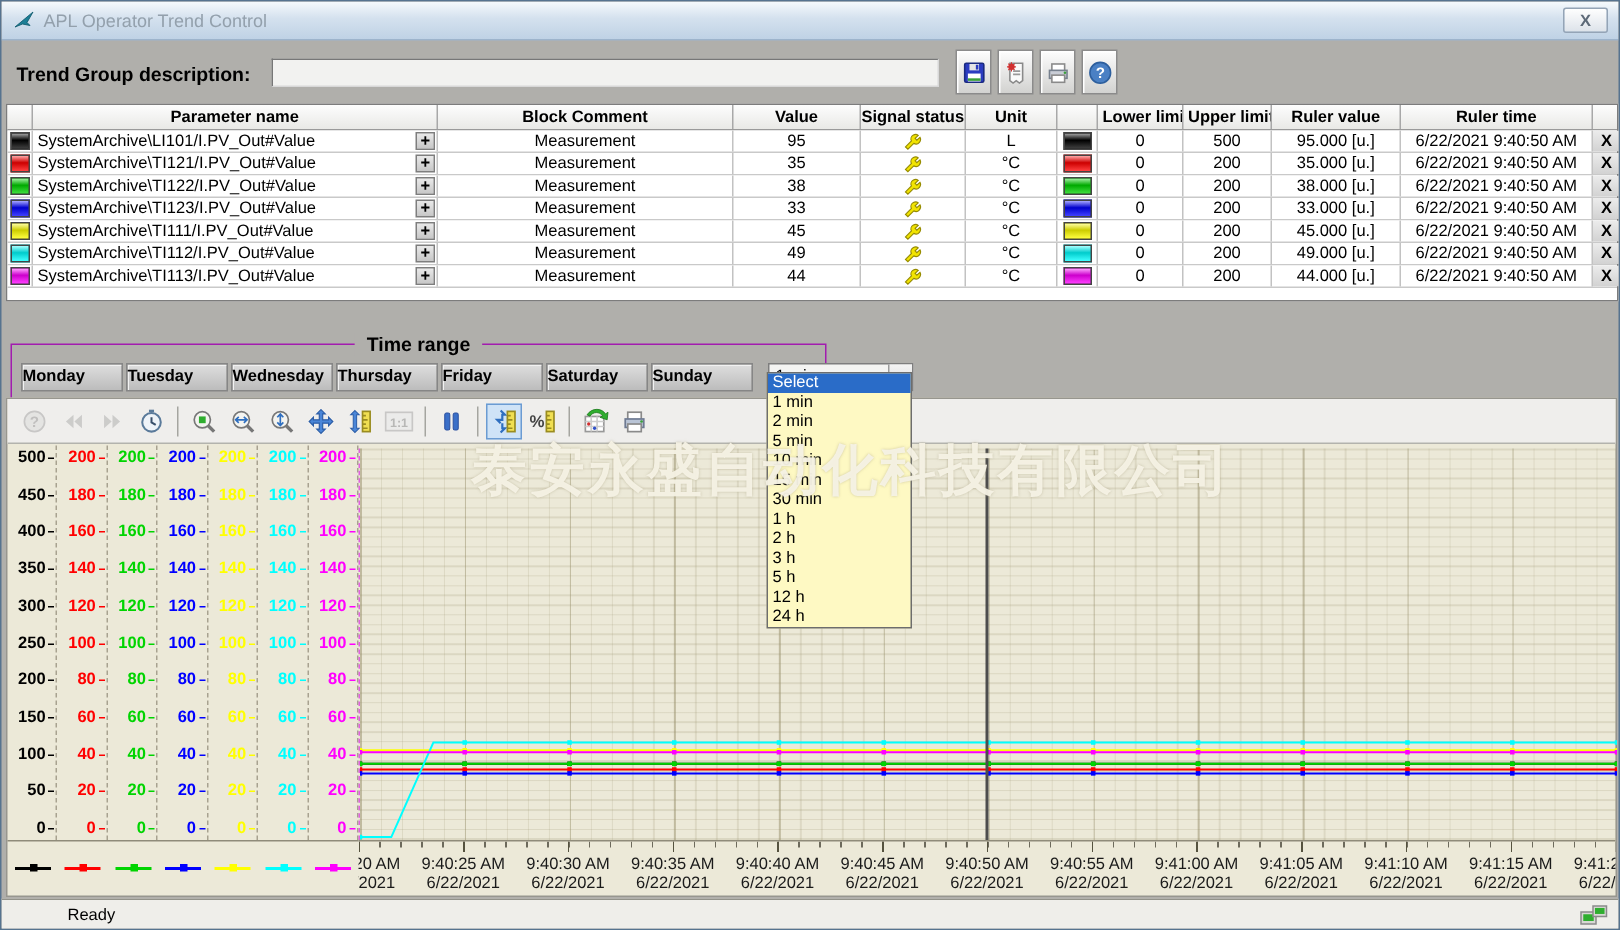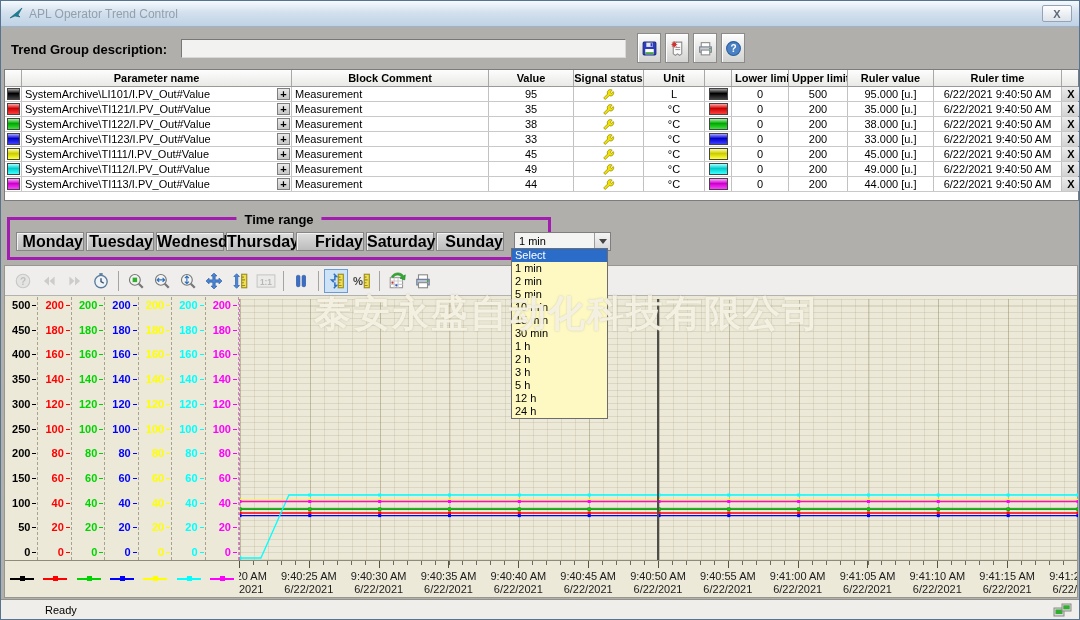--- a/index.html
+++ b/index.html
@@ -20,39 +20,39 @@
               border:1px solid #777;border-bottom-color:#d8d8d8;border-right-color:#d8d8d8;}
   #top-toolbar{position:absolute;left:636px;top:32px;display:flex;gap:4px;}
   .tbtn{width:24px;height:30px;border:1px solid #8b8b8b;background:linear-gradient(#fdfdfd,#d2d2d0);
         display:flex;align-items:center;justify-content:center;box-shadow:inset 1px 1px #fff;}
   
   #tbl{position:absolute;left:3px;top:68px;width:1075px;background:#fff;border:1px solid #7c7c7c;}
   .trow{display:flex;height:15px;line-height:14px;border-bottom:1px solid #c9c9c9;background:#fff;}
   .thead{height:17px;line-height:16px;background:linear-gradient(#fdfdfd,#e9e9e6);font-weight:bold;border-bottom:1px solid #9a9a9a;}
   .tc{flex:none;border-right:1px solid #c2c2c2;padding:0 3px;overflow:hidden;white-space:nowrap;position:relative;}
   .thead .tc{text-align:center;border-right:1px solid #a8a8a8;}
-  .c0{width:17px;padding:0;} .c1{width:270px;} .c2{width:197px;} .c3{width:85px;text-align:center;}
+  .c0{width:17px;padding:0;} .c1{width:270px;} .c2{width:197px;text-align:center;} .c3{width:85px;text-align:center;}
   .c4{width:70px;text-align:center;padding:0;} .c5{width:61px;text-align:center;} .c6{width:27px;padding:1px;}
   .c7{width:57px;text-align:center;} .c8{width:59px;text-align:center;} .c9{width:86px;text-align:center;}
   .c10{width:128px;text-align:center;} .c11{width:18px;text-align:center;padding:0;border-right:none;}
   .swatch{width:13px;height:12px;margin:1px auto 0;border:1px solid #444;
           background-image:linear-gradient(rgba(255,255,255,.65),rgba(0,0,0,.2) 45%,rgba(255,255,255,.25));}
   .swatch2{width:19px;height:12px;margin:0 auto;border:1px solid #444;
           background-image:linear-gradient(rgba(255,255,255,.65),rgba(0,0,0,.2) 45%,rgba(255,255,255,.25));}
   .plusbtn{position:absolute;right:1px;top:1px;width:13px;height:12px;background:linear-gradient(#e9e9e9,#c7c7c7);
            border:1px solid #7e7e7e;line-height:10px;text-align:center;font-weight:bold;}
   .xbtn{width:100%;height:100%;background:linear-gradient(#ececec,#d2d2d2);font-weight:bold;line-height:14px;}
   .emptyrow{height:8px;background:#fff;}
   
-  #trange{position:absolute;left:6px;top:216px;width:544px;height:43px;border:3px solid #a21caf;}
+  #trange{position:absolute;left:6px;top:228px;width:544px;height:43px;border:1px solid #a21caf;}
   #trange-title{position:absolute;left:50%;top:-8px;transform:translateX(-50%);background:#b0afab;
                 padding:0 8px;font-weight:bold;font-size:13px;}
   #days{position:absolute;left:6px;top:12px;display:flex;gap:2px;}
   .daybtn{width:68px;height:19px;background:linear-gradient(#dedede,#bcbcbc);border:1px solid #868686;
-          box-shadow:inset 1px 1px #f2f2f2;font-weight:bold;font-size:16px;text-align:right;line-height:17px;}
+          box-shadow:inset 1px 1px #f2f2f2;font-weight:bold;font-size:11px;text-align:left;line-height:17px;}
   #combo{position:absolute;left:504px;top:12px;width:97px;height:19px;background:#f4f4f2;border:1px solid #7e7e7e;}
   #combo-value{position:absolute;left:4px;top:2px;}
   #combo-arrow{position:absolute;right:0;top:0;width:16px;height:17px;border-left:1px solid #9c9c9c;
                background:linear-gradient(#f4f4f4,#d8d8d8);display:flex;align-items:center;justify-content:center;}
   #combo-arrow i{width:0;height:0;border:4px solid transparent;border-top:5px solid #444;margin-top:4px;}
   #droplist{position:absolute;left:510px;top:247px;width:97px;border:1px solid #6d6d6d;background:#fef9c3;z-index:40;}
   .ditem{height:13px;line-height:13px;padding:0 3px;}
   .ditem.hl{background:#2a6cc8;color:#fff;}
   
   #chart{position:absolute;left:3px;top:264px;width:1074px;height:333px;background:#ece9d8;border:1px solid #97968f;}

